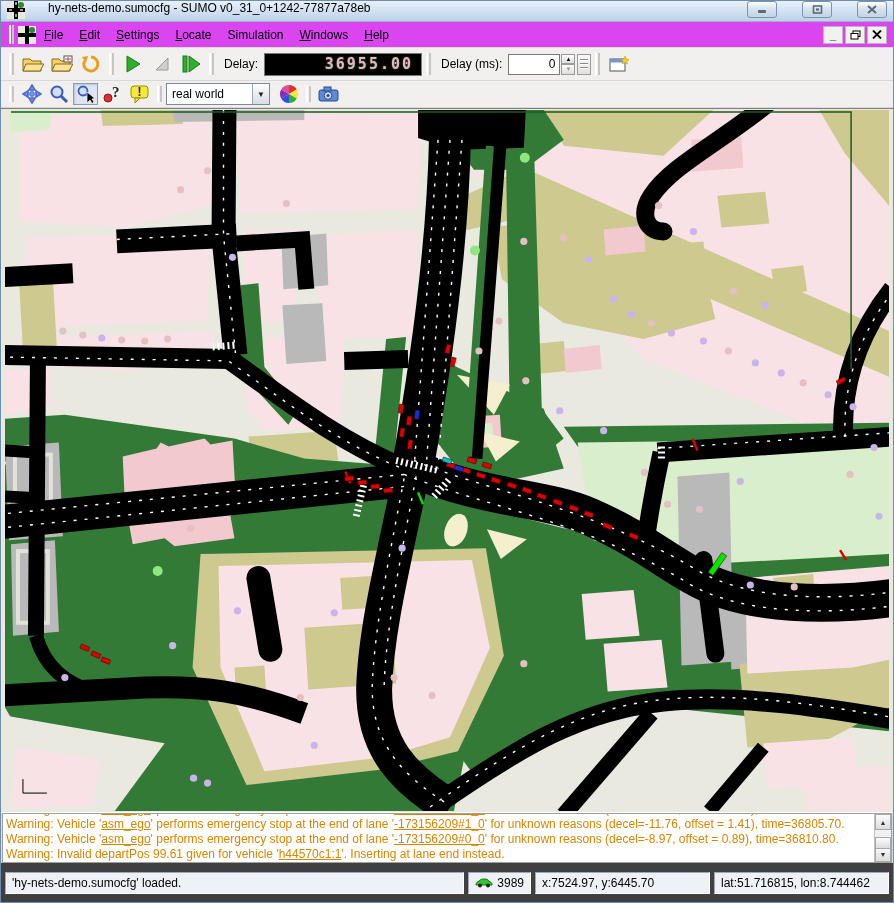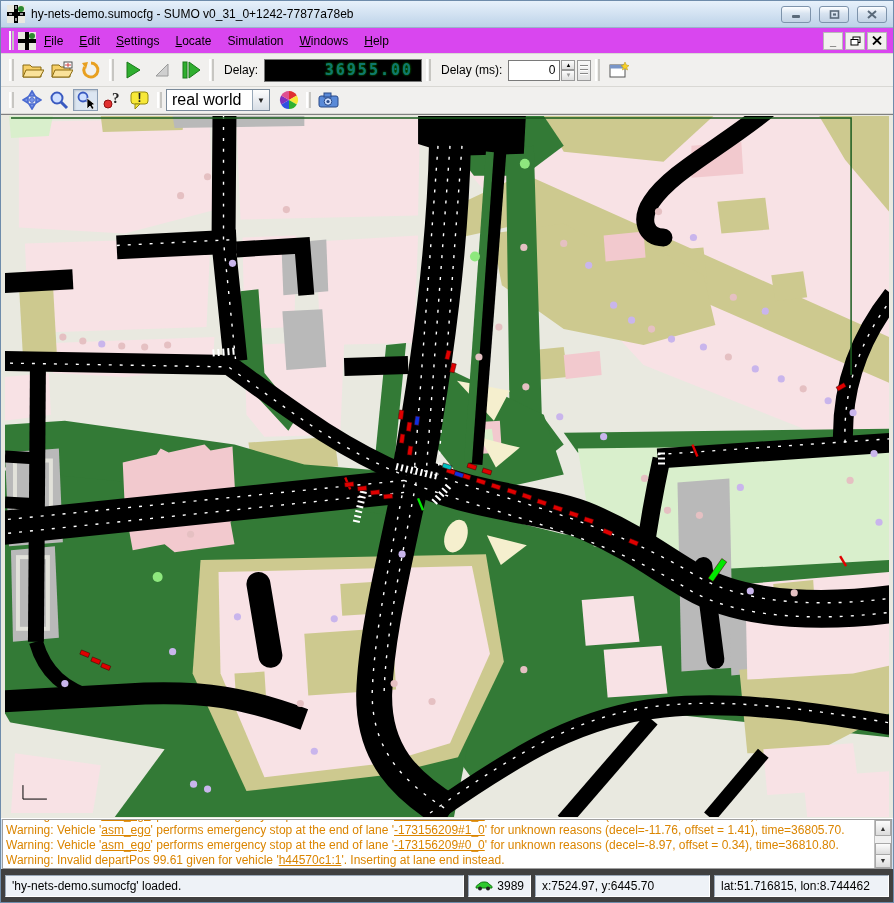--- a/index.html
+++ b/index.html
@@ -1,48 +1,48 @@
 <!DOCTYPE html>
 <html style="--bg: #e9e9e0; --pink: #f8e2e5; --pink2: #f2c9ce; --khaki: #cdc98f; --green: #337a36; --mint: #d9efcc; --gray: #b9b9b9; --cream: #f5efce; --road: #000000; --mark: #ffffff; --boundary: #1a5c1e; --veh_red: #e00000; --veh_blue: #1030e0; --veh_cyan: #00c0c0; --veh_green: #00e800; --ped_pink: #e5c0c2; --ped_purple: #c9b5ec; --ped_green: #8ee87e; --warn: #db8500; --led: #00dd00;"><head>
 <meta charset="utf-8">
 <style>
   html,body{margin:0;padding:0;background:#9fb6cc;}
   *{box-sizing:border-box;}
   .window{width:894px;height:903px;background:#cfe0f0;border:1px solid #6e8cab;position:relative;
           font-family:"Liberation Sans",sans-serif;font-size:12px;color:#000;display:flex;flex-direction:column;}
   
-  .titlebar{height:27px;background:linear-gradient(#e7f1fb,#bdd2e8);display:flex;align-items:center;padding:0 6px;gap:6px;border-bottom:1px solid #9ab1c9;}
+  .titlebar{height:21px;background:linear-gradient(#e7f1fb,#bdd2e8);display:flex;padding:0 6px;gap:23px;border-bottom:1px solid #9ab1c9;}
   .title-text{flex:1;font-size:12px;}
   .winbtn{width:30px;height:17px;border:1px solid #7d93ab;border-radius:3px;background:linear-gradient(#fdfeff,#d7e3f0 45%,#c3d3e4);
           display:flex;align-items:center;justify-content:center;font-size:10px;color:#3a4a5a;font-weight:bold;margin-left:2px;}
   
   .menubar{height:26px;background:#d946ef;display:flex;align-items:center;padding:0 4px;border-bottom:1px solid #d9d8d4;}
   .menu-item{padding:4px 8px;}
   .menu-item u{text-decoration:underline;}
   .mdi-controls{margin-left:auto;display:flex;align-items:center;gap:2px;padding-right:2px;}
   .mdibtn{width:20px;height:18px;border:1px solid #b9b9b9;background:#f2f1ef;display:flex;align-items:center;justify-content:center;font-weight:bold;font-size:11px;}
   .grip{width:5px;align-self:stretch;margin:3px 4px;border-left:2px solid #fff;border-right:2px solid #c7c6c2;}
   .appicon{width:18px;height:18px;}
   
   .toolbar{background:#f1f0ee;display:flex;align-items:center;padding:2px 4px;border-bottom:1px solid #d9d8d4;}
   .tb1{height:33px;}
   .tb2{height:27px;}
   .tbtn{width:27px;height:25px;border:1px solid transparent;display:flex;align-items:center;justify-content:center;margin:0 1px;background:transparent;padding:0;}
   .tb2 .tbtn{width:25px;height:22px;}
   .tbtn.pressed{border:1px solid #8a9db4;background:#dce6f2;box-shadow:inset 1px 1px 2px rgba(0,0,0,.15);}
   .tb-label{padding:0 6px;font-size:12px;}
   .led{width:158px;height:23px;background:#000;border:1px solid #777;display:flex;align-items:center;justify-content:flex-end;padding:0 8px;
-       font-family:"DejaVu Sans Mono",monospace;font-weight:bold;font-size:15px;color:#0f766e;letter-spacing:2px;text-shadow:0 0 2px #0a0;}
+       font-family:"DejaVu Sans Mono",monospace;font-weight:bold;font-size:15px;color:#f9a8d4;letter-spacing:2px;text-shadow:0 0 2px #0a0;}
   .spinbox{width:52px;height:21px;border:1px solid #7a7a7a;background:#fff;display:flex;align-items:center;justify-content:flex-end;padding:0 4px;font-size:12px;}
   .spinarrows{width:14px;height:21px;display:flex;flex-direction:column;margin-left:1px;}
   .spinarrows div{flex:1;border:1px solid #9a9a9a;background:linear-gradient(#fcfcfc,#dfdfdf);display:flex;align-items:center;justify-content:center;font-size:6px;line-height:1;}
   .dial{width:14px;height:21px;border:1px solid #9a9a9a;background:linear-gradient(#f8f8f8,#e2e2e2);margin-left:2px;display:flex;flex-direction:column;justify-content:space-around;padding:3px 2px;}
   .dial i{display:block;height:0;border-top:1px solid #888;border-bottom:1px solid #fff;}
   .combo{width:104px;height:22px;border:1px solid #7a8a9a;background:#fff;display:flex;align-items:center;}
-  .combo .val{flex:1;padding:0 5px;font-size:16px;}
+  .combo .val{flex:1;padding:0 5px;font-size:12px;}
   .combo .drop{width:17px;height:100%;background:linear-gradient(#fdfdfd,#d8dee6);border-left:1px solid #98a8b8;display:flex;align-items:center;justify-content:center;font-size:8px;color:#222;}
   
   .map-area{height:705px;border-top:1px solid #808080;border-bottom:1px solid #fff;background:#e9e9e0;position:relative;padding:1px 4px;}
   .map-area svg{display:block;}
   
   .log{height:50px;background:#fff;border:1px solid #a0a0a0;margin:0 1px;display:flex;overflow:hidden;}
   .log-lines{flex:1;overflow:hidden;padding:0 3px;}
   .log-line{white-space:nowrap;font-size:12px;line-height:15px;color:#db8500;}
   .log-line.partial{margin-top:-12px;}
   .log-link{text-decoration:underline;}
@@ -501,21 +501,21 @@
           <circle cx="153" cy="463" r="5" fill="#8ee87e"></circle>
           <circle cx="471" cy="141" r="5" fill="#8ee87e"></circle>
         </g>
     </svg>
   </div>
 
   <div class="log">
     <div class="log-lines" id="log-lines">
         <div class="log-line partial"><span>Warning: Vehicle '</span><span class="log-link">asm_ego</span><span>' performs emergency stop at the end of lane '</span><span class="log-link">-173156209#1_0</span><span>' for unknown reasons (decel=-11.76, offset = 1.41), time=36805.70.</span></div>
         <div class="log-line"><span>Warning: Vehicle '</span><span class="log-link">asm_ego</span><span>' performs emergency stop at the end of lane '</span><span class="log-link">-173156209#1_0</span><span>' for unknown reasons (decel=-11.76, offset = 1.41), time=36805.70.</span></div>
-        <div class="log-line"><span>Warning: Vehicle '</span><span class="log-link">asm_ego</span><span>' performs emergency stop at the end of lane '</span><span class="log-link">-173156209#0_0</span><span>' for unknown reasons (decel=-8.97, offset = 0.34), time=36810.80.</span></div>
+        <div class="log-line"><span>Warning: Vehicle '</span><span class="log-link">asm_ego</span><span>' performs emergency stop at the end of lane '</span><span class="log-link">-173156209#0_0</span><span>' for unknown reasons (decel=-8.97, offset = 0.89), time=36810.80.</span></div>
         <div class="log-line"><span>Warning: Invalid departPos 99.61 given for vehicle '</span><span class="log-link">h44570c1:1</span><span>'. Inserting at lane end instead.</span></div>
       </div>
     <div class="vscroll">
       <div class="varrow">▲</div>
       <div class="vtrack">
           <div class="vthumb"></div>
         </div>
       <div class="varrow">▼</div>
     </div>
   </div>

